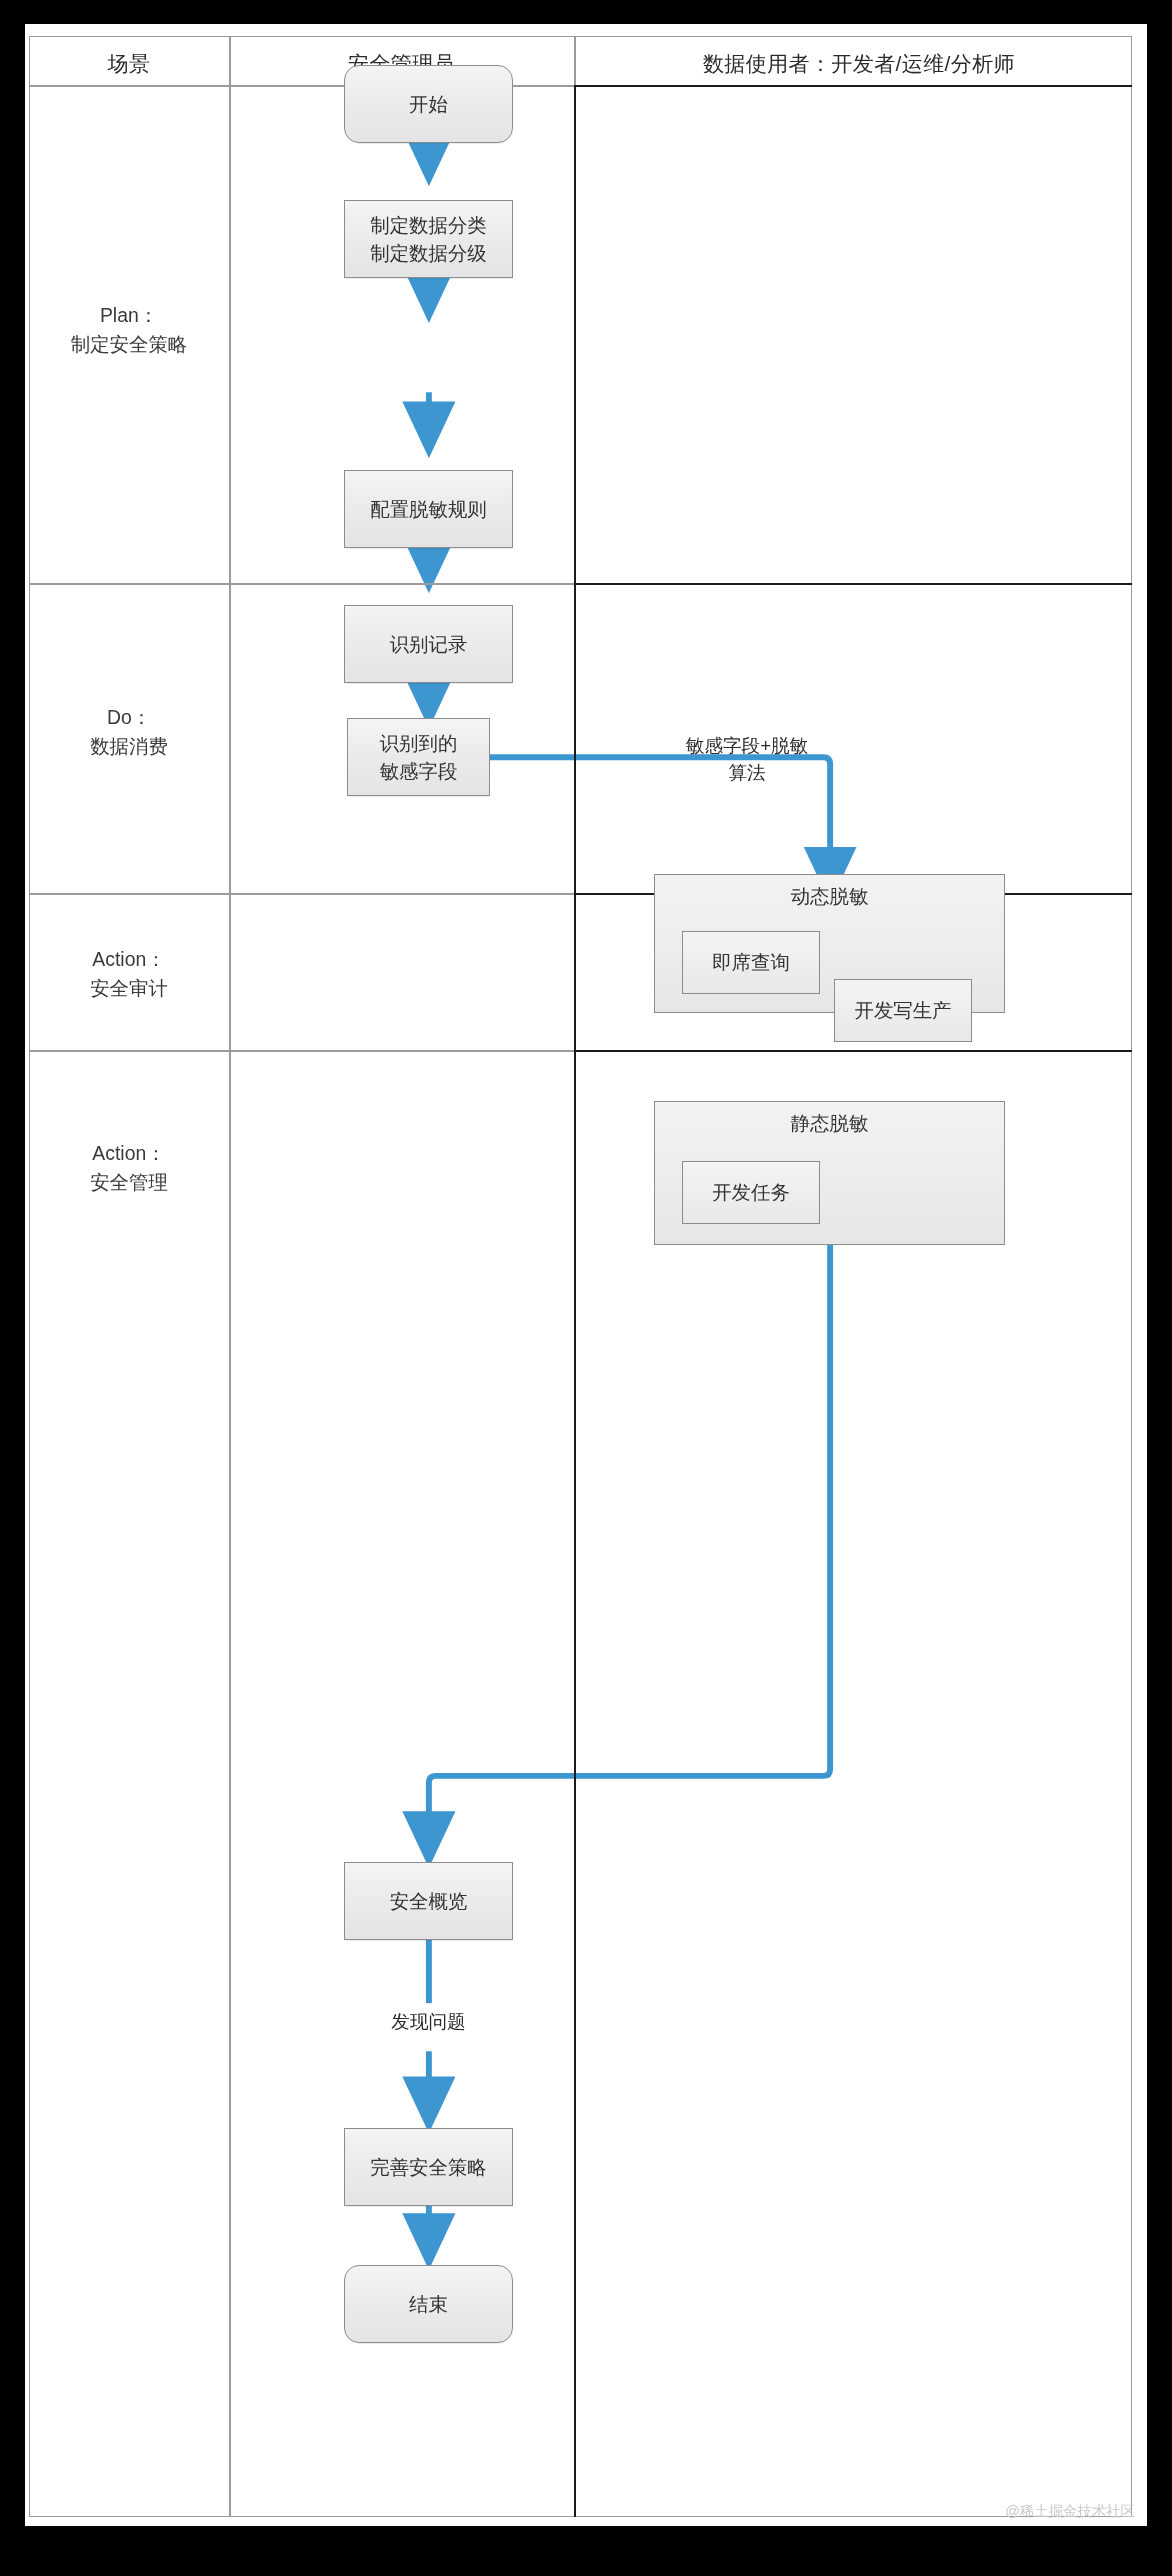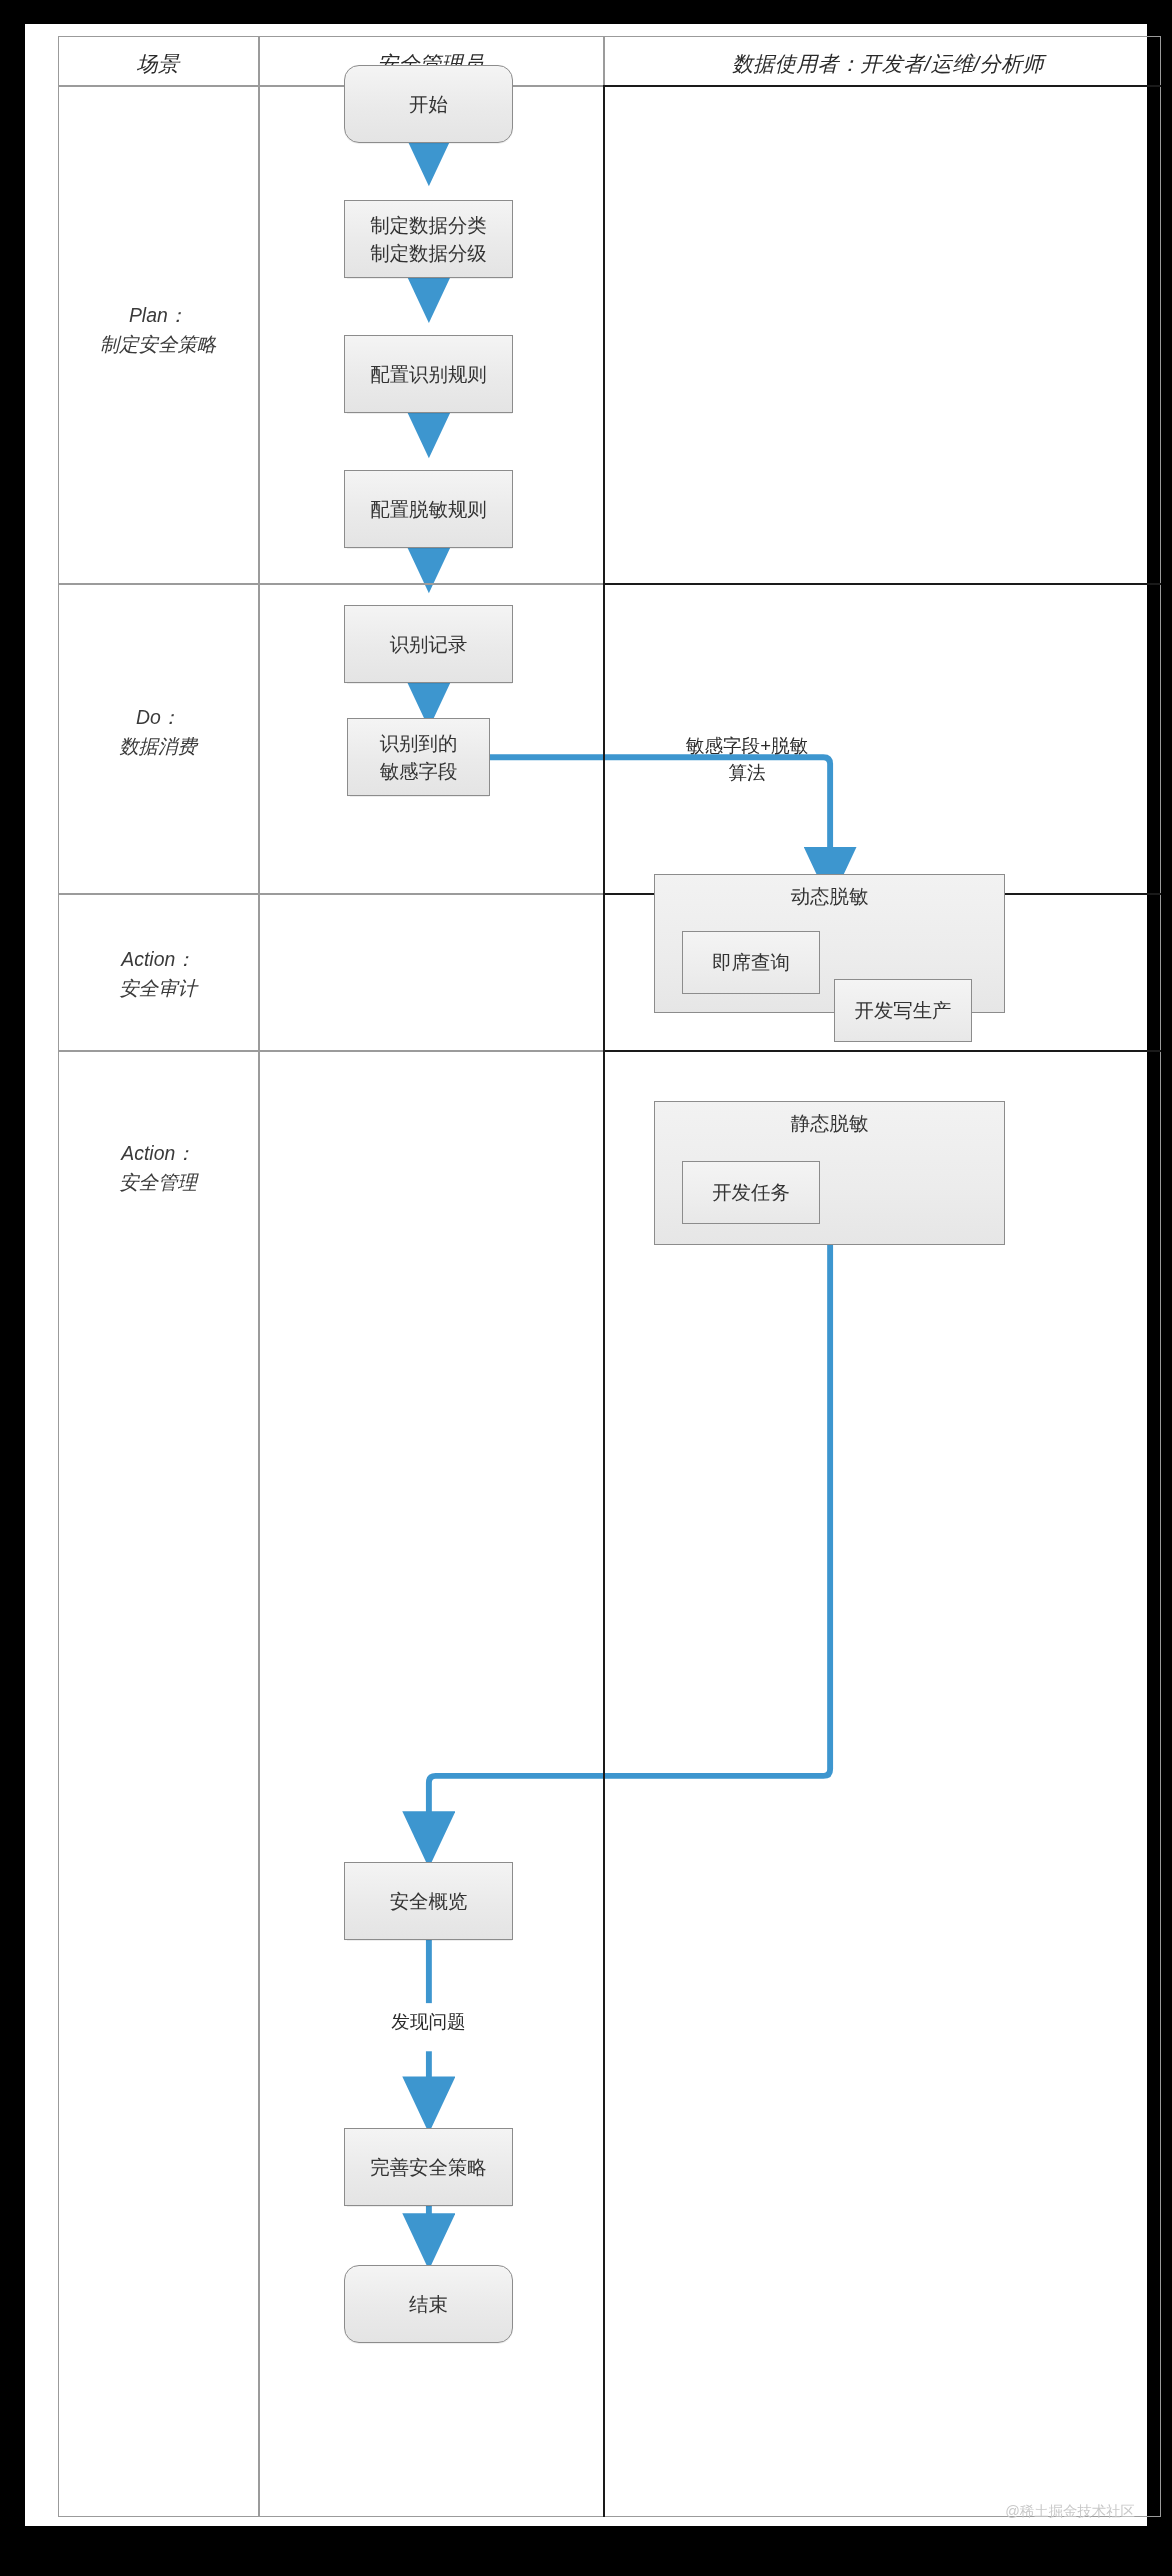--- a/index.html
+++ b/index.html
@@ -21,26 +21,25 @@
     left: 25px;
     top: 24px;
     width: 1122px;
     height: 2502px;
     background: #ffffff;
   }
 
   
   #table {
     position: absolute;
-    left: 33px;   
+    left: 4px;   
     top: 12px;    
     width: 1114px;
     height: 2481px;
     box-sizing: border-box;
-    font-style: italic;
   }
 
   .cell-border {
     position: absolute;
     box-sizing: border-box;
   }
 
   
   .vline {
     position: absolute;
@@ -234,21 +233,20 @@
 
   <div class="node" style="left:319px;top:176px;width:169px;height:78px;">
     <div>
       <div>制定数据分类</div>
       <div>制定数据分级</div>
     </div>
   </div>
 
   <div class="node round" style="left:319px;top:41px;width:169px;height:78px;">开始</div>
 
-  <div class="node" style="left:319px;top:311px;width:169px;height:78px;">配置识别规则</div>
 
   <div class="node" style="left:319px;top:446px;width:169px;height:78px;">配置脱敏规则</div>
 
   <div class="node" style="left:319px;top:581px;width:169px;height:78px;">识别记录</div>
 
   <div class="node" style="left:322px;top:694px;width:143px;height:78px;">
     <div>
       <div>识别到的</div>
       <div>敏感字段</div>
     </div>

